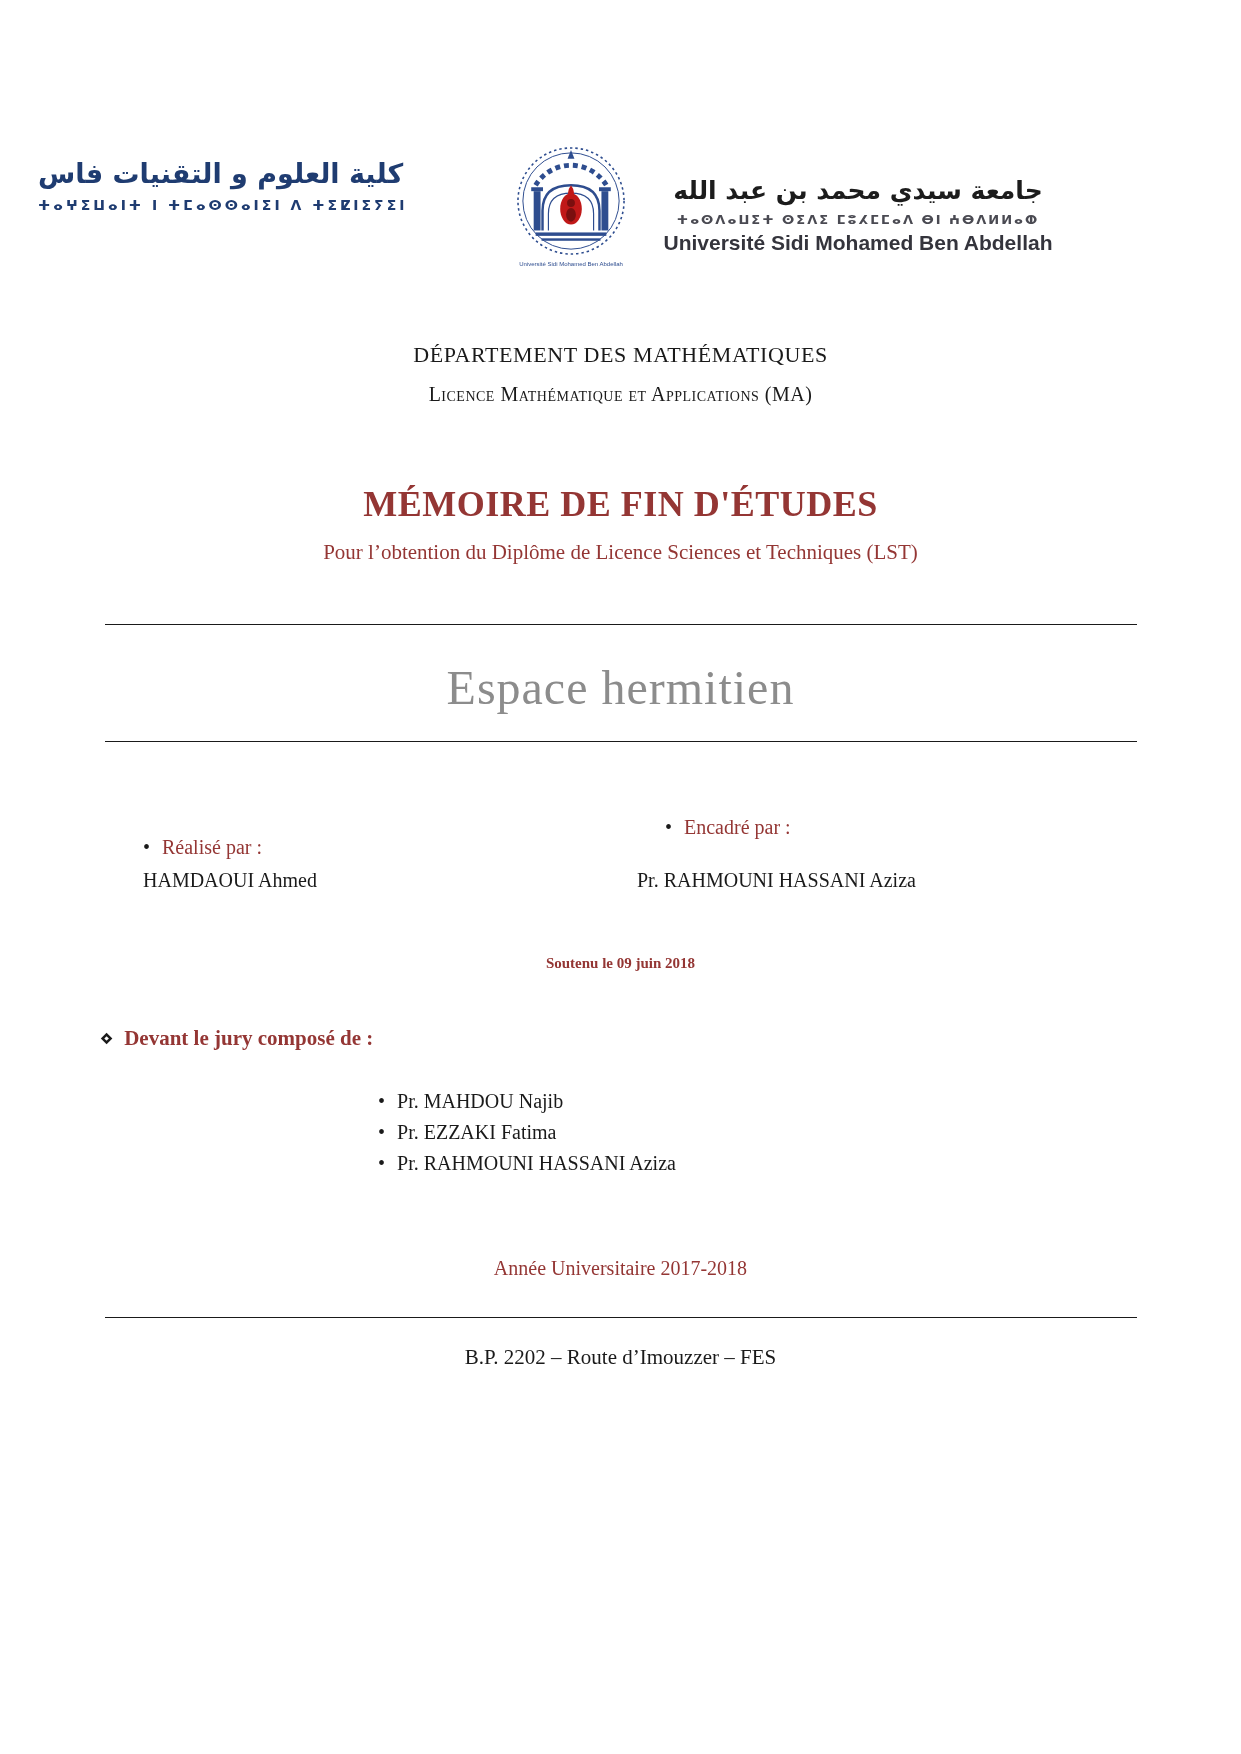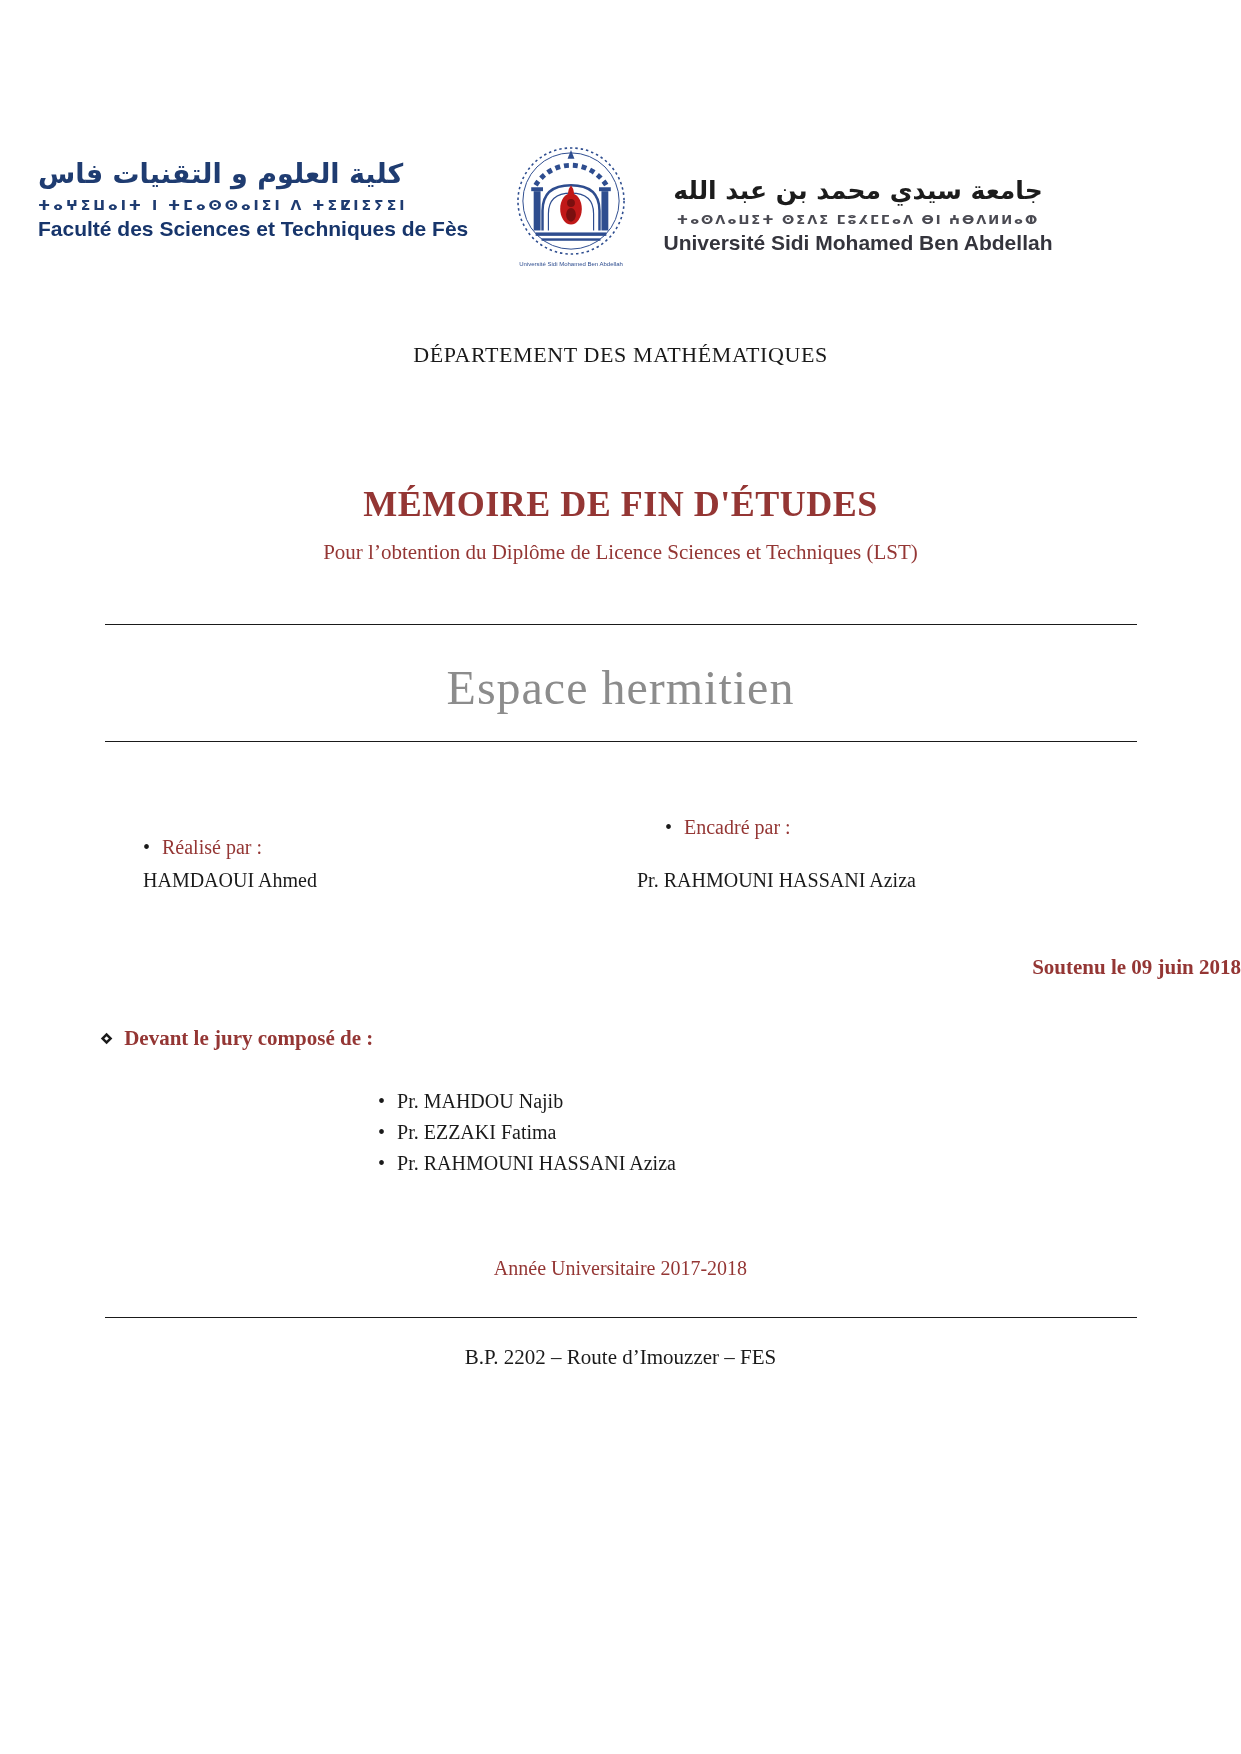--- a/index.html
+++ b/index.html
@@ -59,41 +59,40 @@
   .thesis-title { top:660px; font-size:48px; color:#8c8c8c; letter-spacing:1px; }
 
   
   .lbl-left  { left:143px; top:836px; font-size:20px; }
   .lbl-right { left:665px; top:816px; font-size:20px; }
   .name-left  { left:143px; top:869px; font-size:20px; color:#1a1a1a; }
   .name-right { left:637px; top:869px; font-size:20px; color:#1a1a1a; }
   .red { color:#943634; }
   .blt::before { content:"•"; color:#1a1a1a; margin-right:12px; }
 
-  .soutenu { top:955px; font-size:21px; font-weight:bold; color:#943634;text-align:right; }
+  .soutenu { top:955px; font-size:15px; font-weight:bold; color:#943634; }
 
   .jury-label { left:100px; top:1026px; font-size:21px; font-weight:bold; color:#943634; }
   .diamond::before { content:"⋄"; color:#1a1a1a; font-weight:bold; margin-right:11px; }
 
   .jury-list { left:378px; top:1086px; font-size:20px; }
   .jury-item { line-height:31px; }
 
   .annee { top:1257px; font-size:20px; color:#943634; }
 
   .footer { top:1343px; font-size:21px; line-height:1.38; color:#1a1a1a; }
 </style>
 </head>
 <body>
 
 <div class="page">
 
   <div class="abs hdr-left">
     <div class="arabic-l">كلية العلوم و التقنيات فاس</div>
     <div class="tif-l">ⵜⴰⵖⵉⵡⴰⵏⵜ ⵏ ⵜⵎⴰⵙⵙⴰⵏⵉⵏ ⴷ ⵜⵉⵇⵏⵉⵢⵉⵏ</div>
-    <div class="latin-l">Faculté des Sciences et Techniques de Fès</div>
   </div>
 
   <div class="abs seal">
     <svg width="118" height="110" viewBox="0 0 120 112">
       <circle cx="60" cy="56" r="54" fill="none" stroke="#2e4d8f" stroke-width="1.6" stroke-dasharray="2.5 3"></circle>
       <circle cx="60" cy="56" r="49" fill="none" stroke="#2e4d8f" stroke-width="1"></circle>
       <path d="M24,40 A42,42 0 0 1 96,40" fill="none" stroke="#2e4d8f" stroke-width="5" stroke-dasharray="5 4"></path>
       <path d="M60,4 l3.5,9 h-7 z" fill="#2e4d8f"></path>
       <rect x="22" y="46" width="7" height="40" fill="#2e4d8f"></rect>
       <rect x="91" y="46" width="7" height="40" fill="#2e4d8f"></rect>
@@ -115,20 +114,21 @@
     <div class="seal-caption">Université Sidi Mohamed Ben Abdellah</div>
   </div>
 
   <div class="abs hdr-right">
     <div class="arabic-r">جامعة سيدي محمد بن عبد الله</div>
     <div class="tif-r">ⵜⴰⵙⴷⴰⵡⵉⵜ ⵙⵉⴷⵉ ⵎⵓⵃⵎⵎⴰⴷ ⴱⵏ ⵄⴱⴷⵍⵍⴰⵀ</div>
     <div class="latin-r">Université Sidi Mohamed Ben Abdellah</div>
   </div>
 
   <div class="abs center department">DÉPARTEMENT DES MATHÉMATIQUES</div>
+  <div class="abs center program">Licence Mathématique et Applications (MA)</div>
   <div class="abs center memoire-title">MÉMOIRE DE FIN D'ÉTUDES</div>
   <div class="abs center memoire-sub">Pour l’obtention du Diplôme de Licence Sciences et Techniques (LST)</div>
 
   <div class="abs rule rule1"></div>
   <div class="abs center thesis-title">Espace hermitien</div>
   <div class="abs rule rule2"></div>
 
   <div class="abs lbl-left">
     <span class="blt"></span><span class="red">Réalisé par :</span>
   </div>

